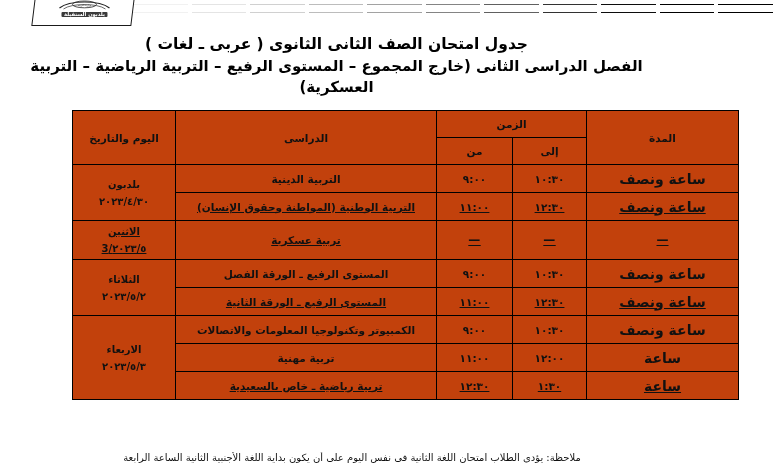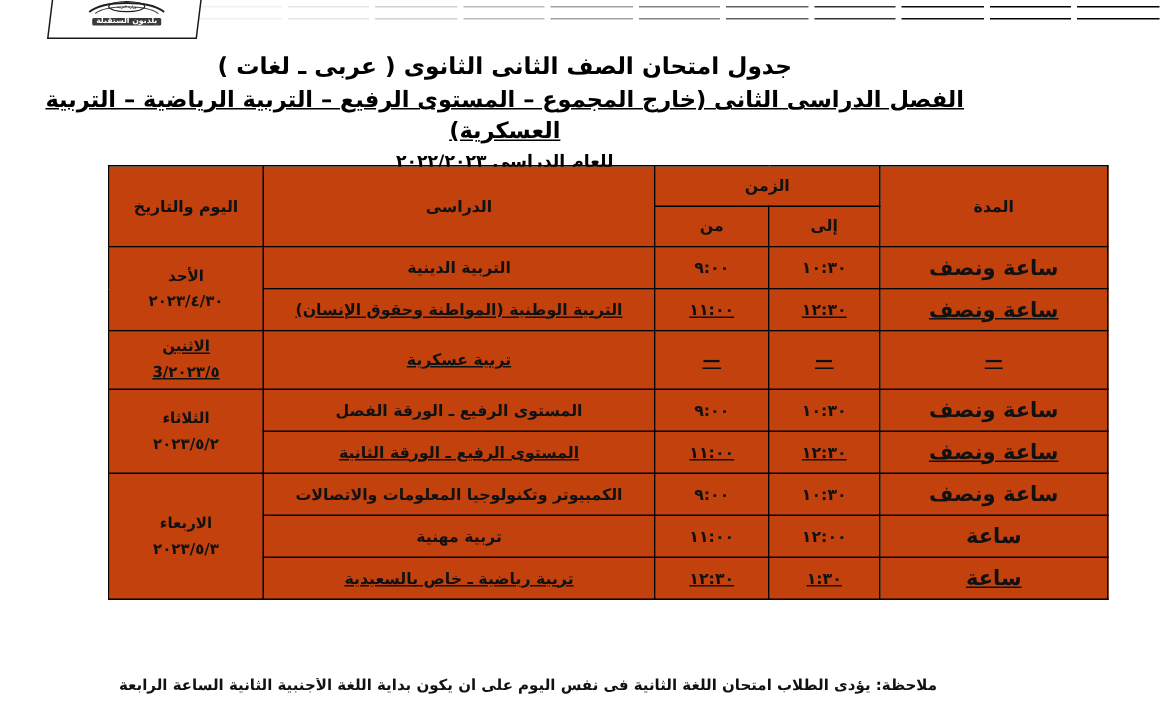--- a/index.html
+++ b/index.html
@@ -92,21 +92,20 @@
     letter-spacing: -0.2px;
     line-height: 1.35;
     color: #000;
   }
   .title-sub {
     font-size: 15px;
     font-weight: bold;
     line-height: 1.4;
     color: #000;
     margin-top: 1px;
-    text-decoration: underline;
   }
   .title-year {
     font-size: 11.5px;
     font-weight: bold;
     line-height: 1.4;
     color: #000;
     margin-top: 1px;
   }
 
   
@@ -152,21 +151,21 @@
   .thick-bottom { border-bottom-width: 2.4px; text-decoration: underline; }
 
   
   .footnote {
     position: absolute;
     top: 452px;
     left: 0;
     width: 704px;
     text-align: center;
     font-size: 10px;
-    font-weight: bold;
+    font-weight: normal;
     color: #111;
     white-space: nowrap;
     overflow: hidden;
     direction: rtl;
   }
 </style>
 </head>
 <body>
 
 <div class="top-band">
@@ -192,21 +191,20 @@
     <span class="dash-seg" style="opacity:.26"></span>
     <span class="dash-seg" style="opacity:.18"></span>
     <span class="dash-seg" style="opacity:.1"></span>
     <span class="dash-seg" style="opacity:.05"></span>
   </div>
 </div>
 
 <div class="titles">
   <div class="title-main">جدول امتحان الصف الثانى الثانوى ( عربى ـ لغات )</div>
   <div class="title-sub">الفصل الدراسى الثانى (خارج المجموع – المستوى الرفيع – التربية الرياضية – التربية العسكرية)</div>
-  <div class="title-year">للعام الدراسى ٢٠٢٢/٢٠٢٣</div>
 </div>
 
 <table class="sheet-table">
   <colgroup>
     <col class="col-dur">
       <col class="col-to">
       <col class="col-from">
       <col class="col-subj">
       <col class="col-day">
   </colgroup>
@@ -222,21 +220,21 @@
       <th class="th-sub">من</th>
     </tr>
   </thead>
   <tbody id="schedule-body">
       <tr class="data-row">
         <td class="cell-dur">ساعة ونصف</td>
         <td class="cell-time">١٠:٣٠</td>
         <td class="cell-time">٩:٠٠</td>
         <td class="cell-subject">التربية الدينية</td>
         <td class="cell-day" rowspan="2">
-          <div>الأحد</div>
+          <div>بلدبون</div>
           <div>٢٠٢٣/٤/٣٠</div>
         </td>
       </tr>
       <tr class="data-row">
         <td class="cell-dur thick-bottom">ساعة ونصف</td>
         <td class="cell-time thick-bottom">١٢:٣٠</td>
         <td class="cell-time thick-bottom">١١:٠٠</td>
         <td class="cell-subject thick-bottom">التربية الوطنية (المواطنة وحقوق الإنسان)</td>
       </tr>
       <tr class="data-row">

